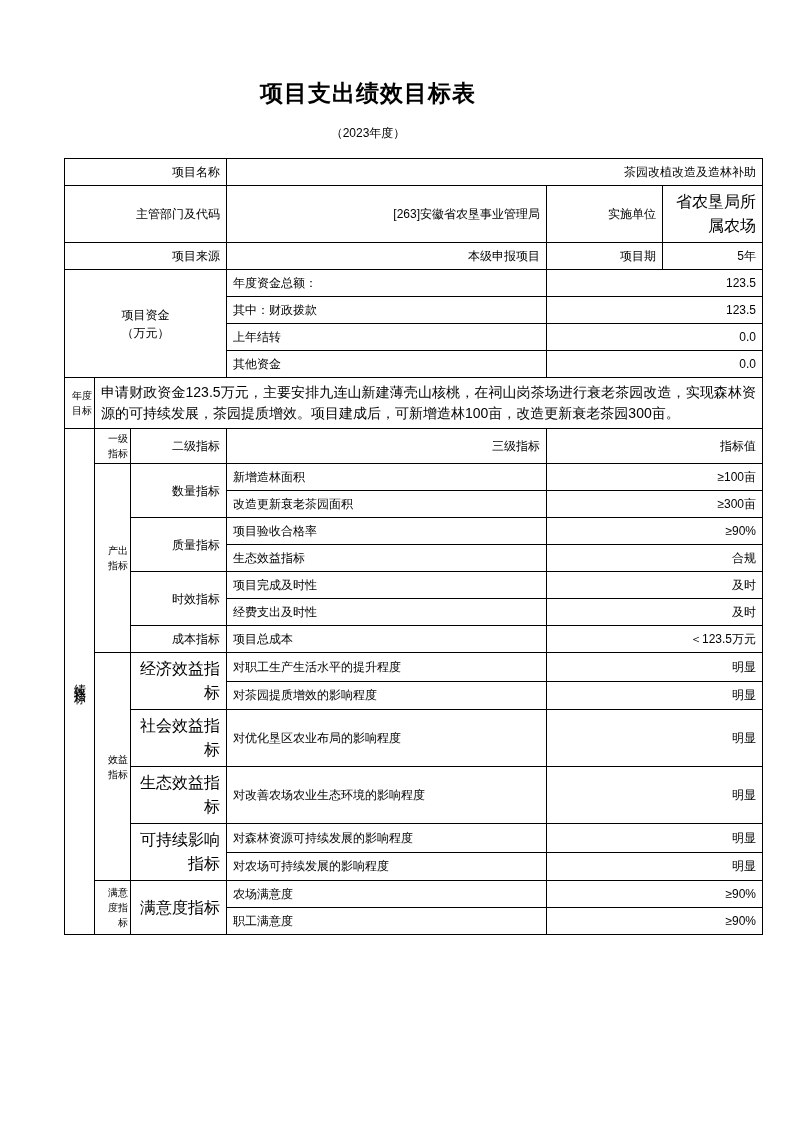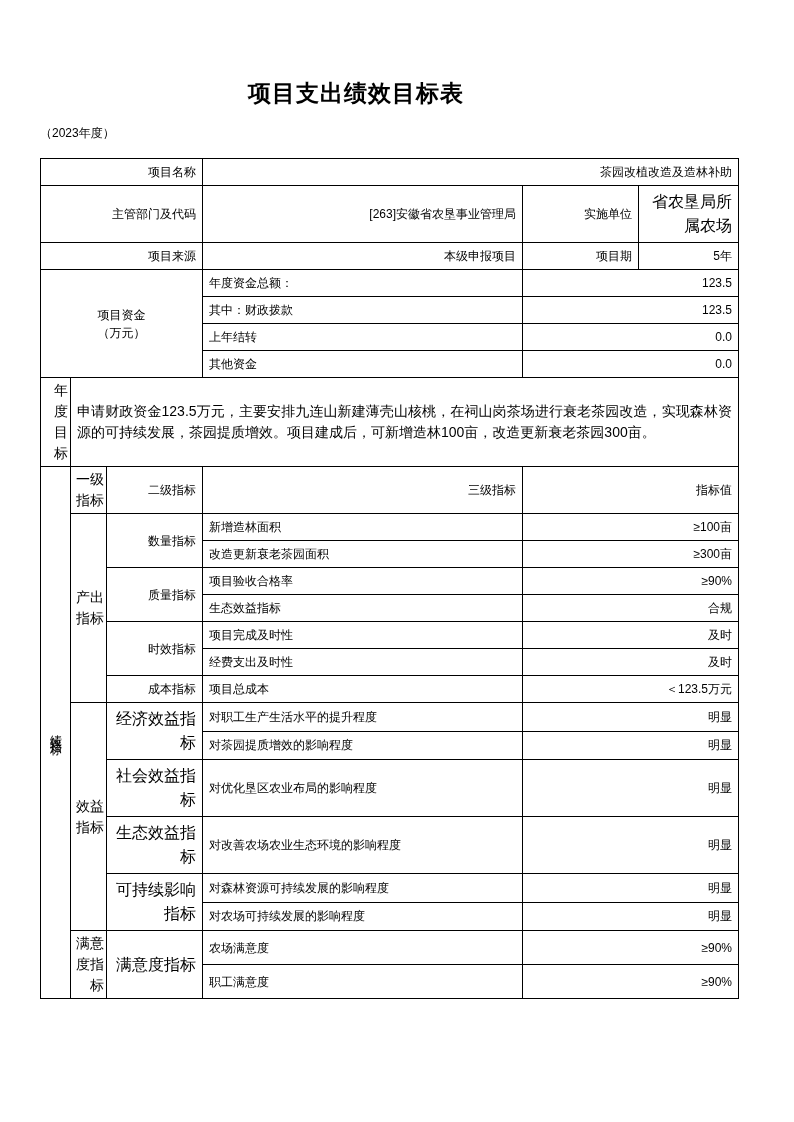--- a/index.html
+++ b/index.html
@@ -11,32 +11,33 @@
     width: 794px;
     height: 1122px;
     font-family: "Liberation Serif", "DejaVu Serif", serif;
     color: #000;
     -webkit-font-smoothing: antialiased;
   }
   .page {
     width: 720px;
     height: 1122px;
     box-sizing: border-box;
-    padding: 78px 48px 0 40px;
+    padding: 78px 48px 0 64px;
     position: relative;
   }
   .doc-title {
     text-align: center;
     font-size: 23px;
     font-weight: bold;
     letter-spacing: 1px;
     margin: 0 0 16px 0;
     font-family: "Liberation Sans", "DejaVu Sans", sans-serif;
   }
   .doc-subtitle {
+    text-align: center;
     font-size: 12px;
     margin: 0 0 16px 0;
     font-family: "Liberation Sans", "DejaVu Sans", sans-serif;
   }
   table.main {
     width: 100%;
     border-collapse: collapse;
     table-layout: fixed;
     font-size: 12px;
   }
@@ -56,21 +57,21 @@
     line-height: 1.25;
     padding: 4px 2px;
   }
   .vert span.v {
     display: inline-block;
     writing-mode: vertical-rl;
     text-orientation: upright;
     letter-spacing: 3px;
   }
   .small { font-size: 16px; }
-  .tiny { font-size: 14px; }
+  .tiny { font-size: 10px; }
   .fund-label {
     text-align: center;
     line-height: 1.6;
   }
   .goal-text {
     text-align: justify;
     line-height: 1.6;
     font-size: 14px;
     padding: 6px 8px;
   }

